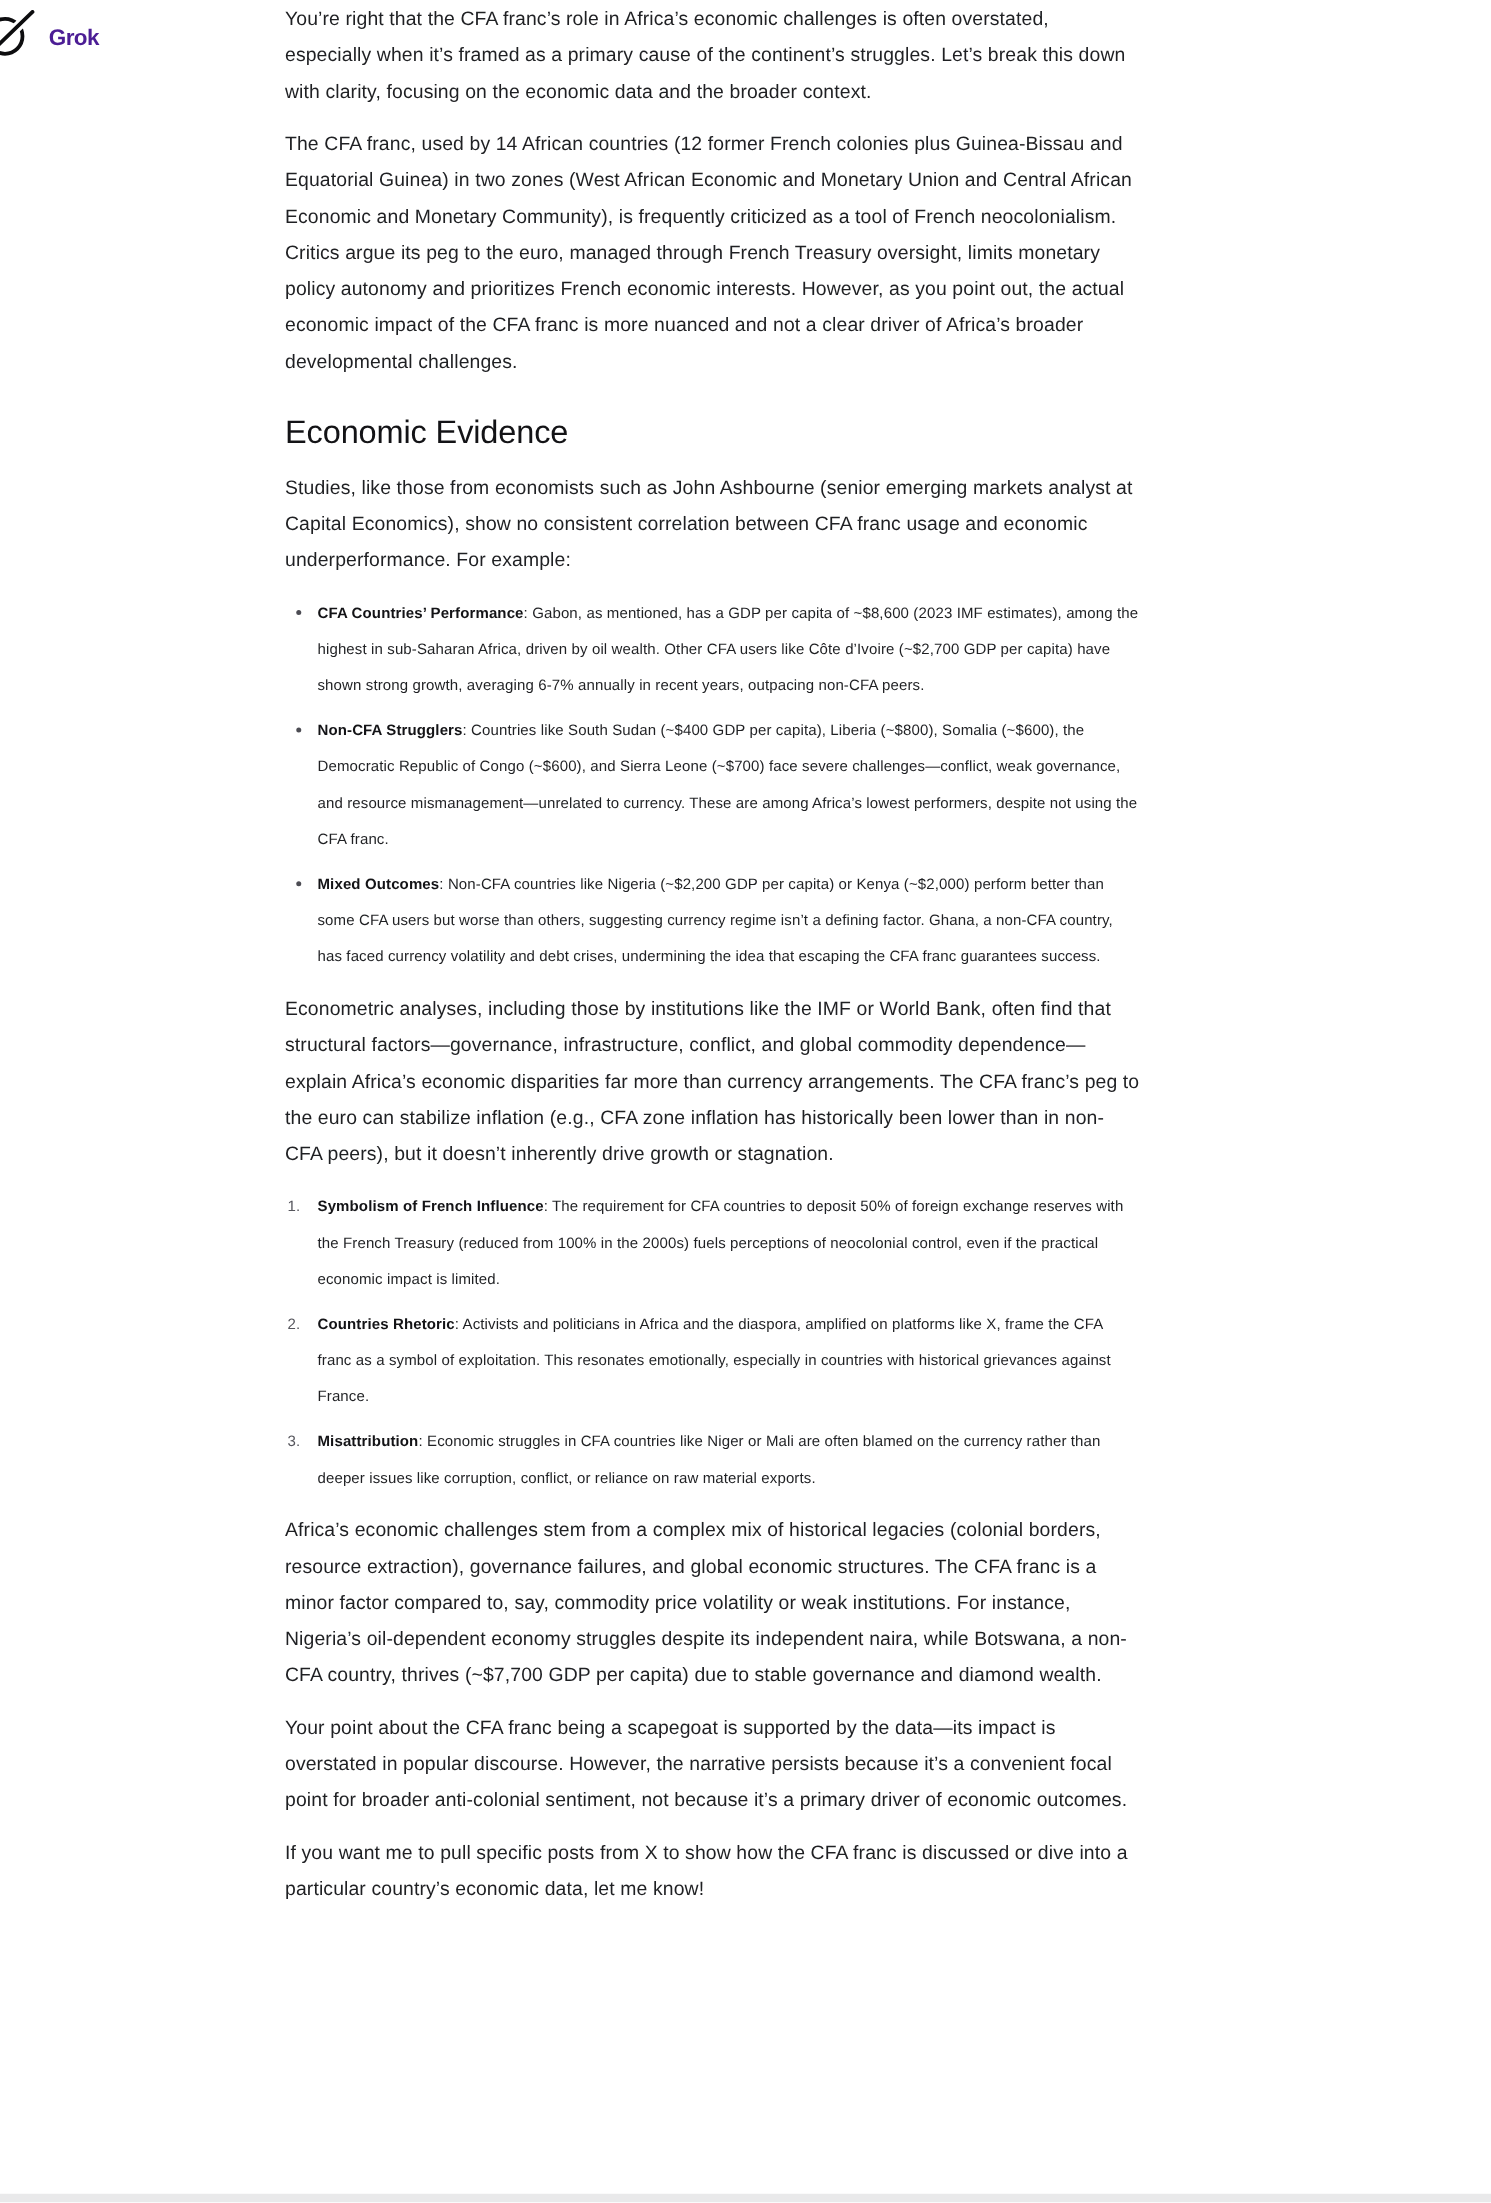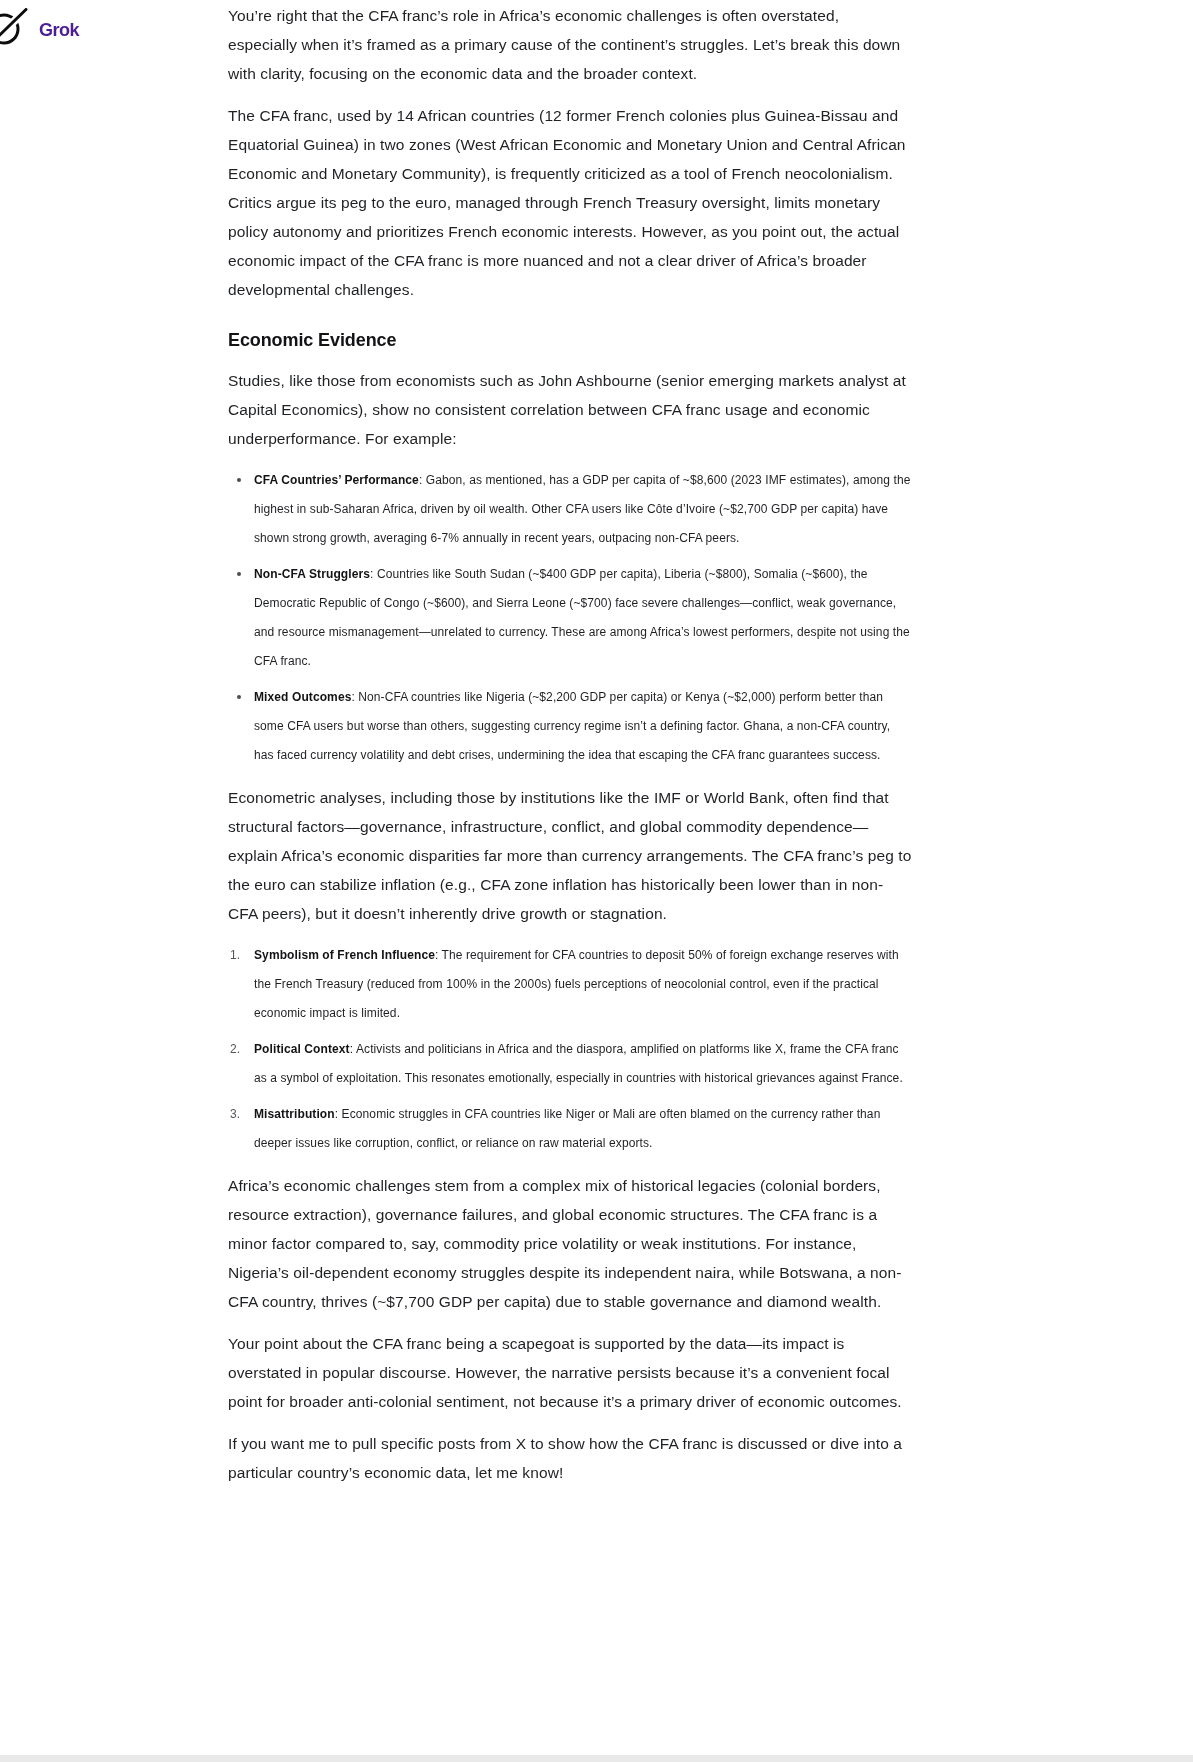--- a/index.html
+++ b/index.html
@@ -24,21 +24,21 @@
 
   
   .content {
     position: absolute; left: 228px; top: 1px; width: 684px;
   }
   .content p {
     font-size: 15.5px; line-height: 29px; letter-spacing: 0.1px;
     margin: 0 0 13px 0; color: #1f2023;
   }
   .content h2 {
-    font-size: 18px; font-weight: 700; color: #131316;
+    font-size: 26px; font-weight: 400; color: #131316;
     margin: 26px 0 15px 0; letter-spacing: -0.1px;
   }
   .b { font-weight: 700; color: #131316; }
 
   ul.bullets, ol.numbered { list-style: none; margin: 0 0 13px 0; }
   ul.bullets li, ol.numbered li {
     position: relative; padding-left: 26px;
     font-size: 12px; line-height: 29px; letter-spacing: 0.1px;
     margin-bottom: 7px;
   }
@@ -116,21 +116,21 @@
   </ul>
 
   <p>Econometric analyses, including those by institutions like the IMF or World Bank, often find that structural factors—governance, infrastructure, conflict, and global commodity dependence—explain Africa’s economic disparities far more than currency arrangements. The CFA franc’s peg to the euro can stabilize inflation (e.g., CFA zone inflation has historically been lower than in non-CFA peers), but it doesn’t inherently drive growth or stagnation.</p>
 
 
   <ol class="numbered">
     <li>
       <span class="num">1.</span><span class="b">Symbolism of French Influence</span><span>: The requirement for CFA countries to deposit 50% of foreign exchange reserves with the French Treasury (reduced from 100% in the 2000s) fuels perceptions of neocolonial control, even if the practical economic impact is limited.</span>
     </li>
     <li>
-      <span class="num">2.</span><span class="b">Political Context</span><span>: Activists and politicians in Africa and the diaspora, amplified on platforms like X, frame the CFA franc as a symbol of exploitation. This resonates emotionally, especially in countries with historical grievances against France.</span>
+      <span class="num">2.</span><span class="b">Countries Rhetoric</span><span>: Activists and politicians in Africa and the diaspora, amplified on platforms like X, frame the CFA franc as a symbol of exploitation. This resonates emotionally, especially in countries with historical grievances against France.</span>
     </li>
     <li>
       <span class="num">3.</span><span class="b">Misattribution</span><span>: Economic struggles in CFA countries like Niger or Mali are often blamed on the currency rather than deeper issues like corruption, conflict, or reliance on raw material exports.</span>
     </li>
   </ol>
 
   <p>Africa’s economic challenges stem from a complex mix of historical legacies (colonial borders, resource extraction), governance failures, and global economic structures. The CFA franc is a minor factor compared to, say, commodity price volatility or weak institutions. For instance, Nigeria’s oil-dependent economy struggles despite its independent naira, while Botswana, a non-CFA country, thrives (~$7,700 GDP per capita) due to stable governance and diamond wealth.</p>
   <p>Your point about the CFA franc being a scapegoat is supported by the data—its impact is overstated in popular discourse. However, the narrative persists because it’s a convenient focal point for broader anti-colonial sentiment, not because it’s a primary driver of economic outcomes.</p>
   <p>If you want me to pull specific posts from X to show how the CFA franc is discussed or dive into a particular country’s economic data, let me know!</p>
 

